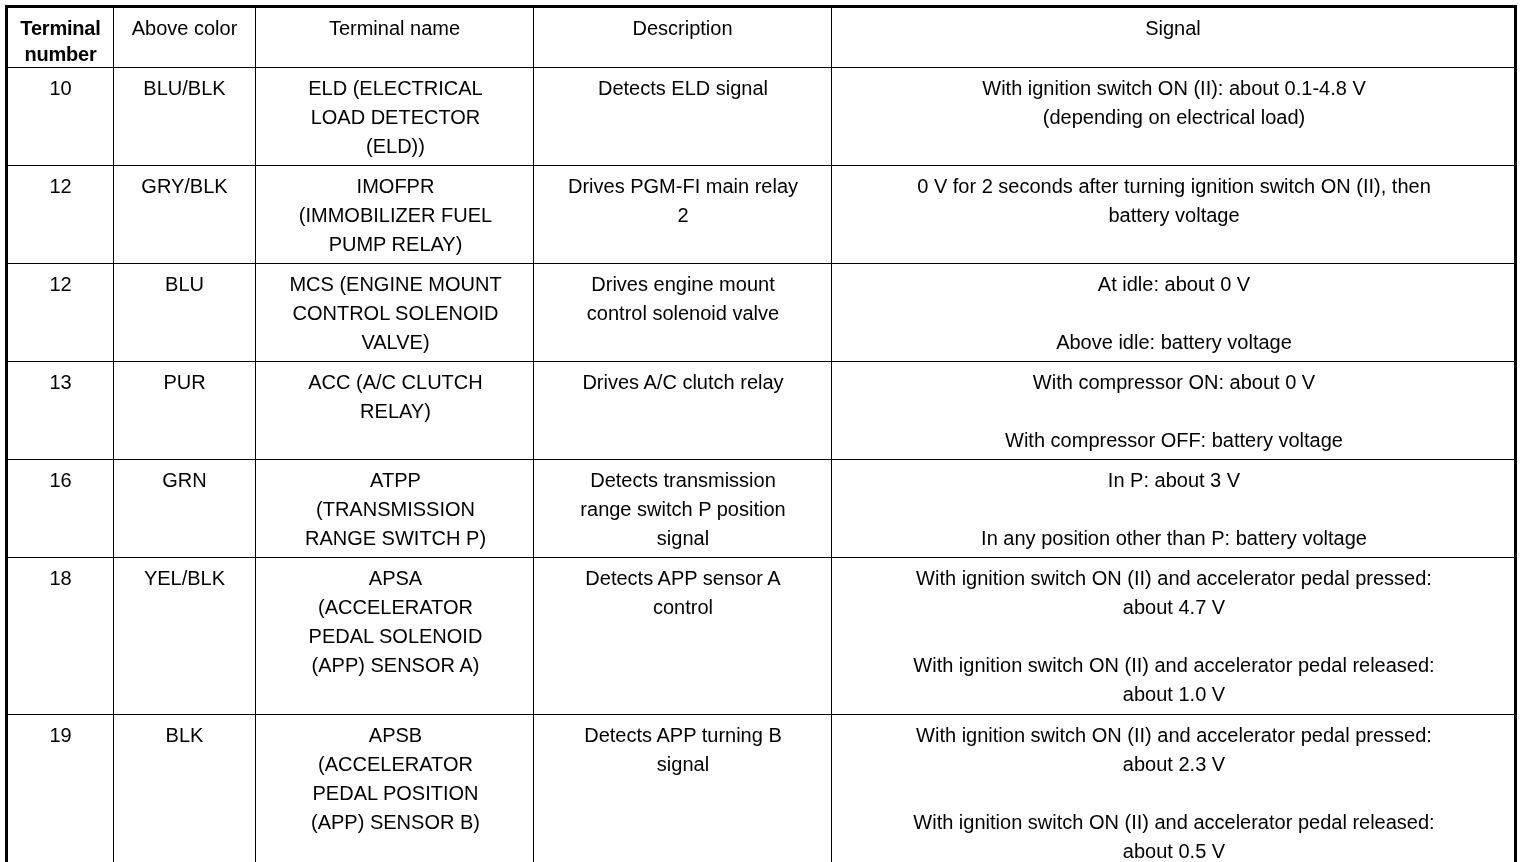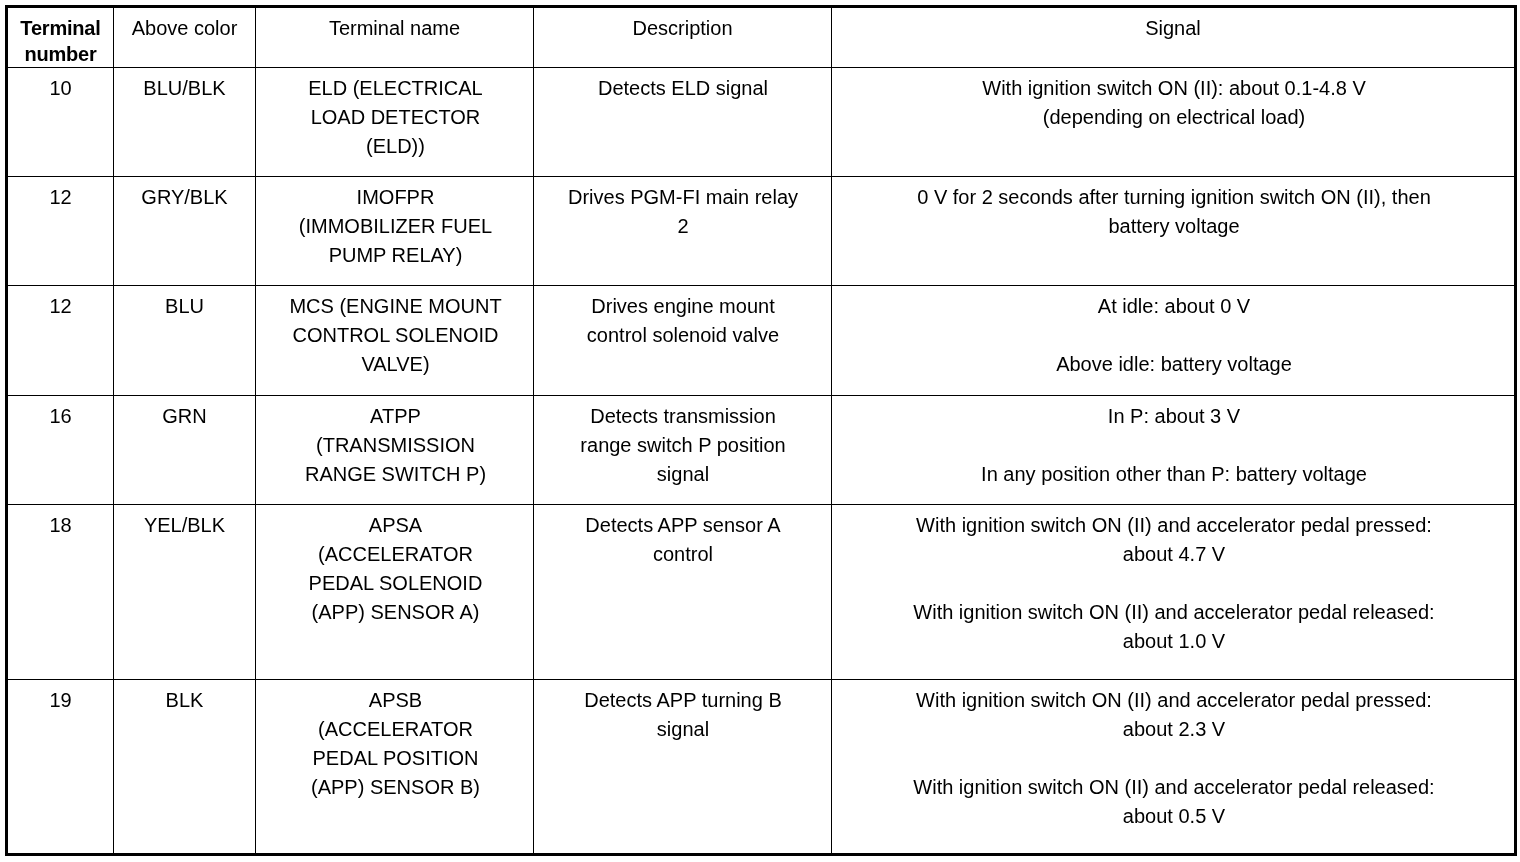--- a/index.html
+++ b/index.html
@@ -189,20 +189,40 @@
             <span class="cell">Drives engine mount
 control solenoid valve</span>
           </td>
         <td class="col-signal">
             <span class="cell">At idle: about 0 V
 
 Above idle: battery voltage</span>
           </td>
       </tr>
 
+      <tr class="r-3">
+        <td class="col-term">
+            <span class="cell">13</span>
+          </td>
+        <td class="col-wire">
+            <span class="cell">PUR</span>
+          </td>
+        <td class="col-name">
+            <span class="cell">ACC (A/C CLUTCH
+RELAY)</span>
+          </td>
+        <td class="col-desc">
+            <span class="cell">Drives A/C clutch relay</span>
+          </td>
+        <td class="col-signal">
+            <span class="cell">With compressor ON: about 0 V
+
+With compressor OFF: battery voltage</span>
+          </td>
+      </tr>
 
       <tr class="r-4">
         <td class="col-term">
             <span class="cell">16</span>
           </td>
         <td class="col-wire">
             <span class="cell">GRN</span>
           </td>
         <td class="col-name">
             <span class="cell">ATPP

